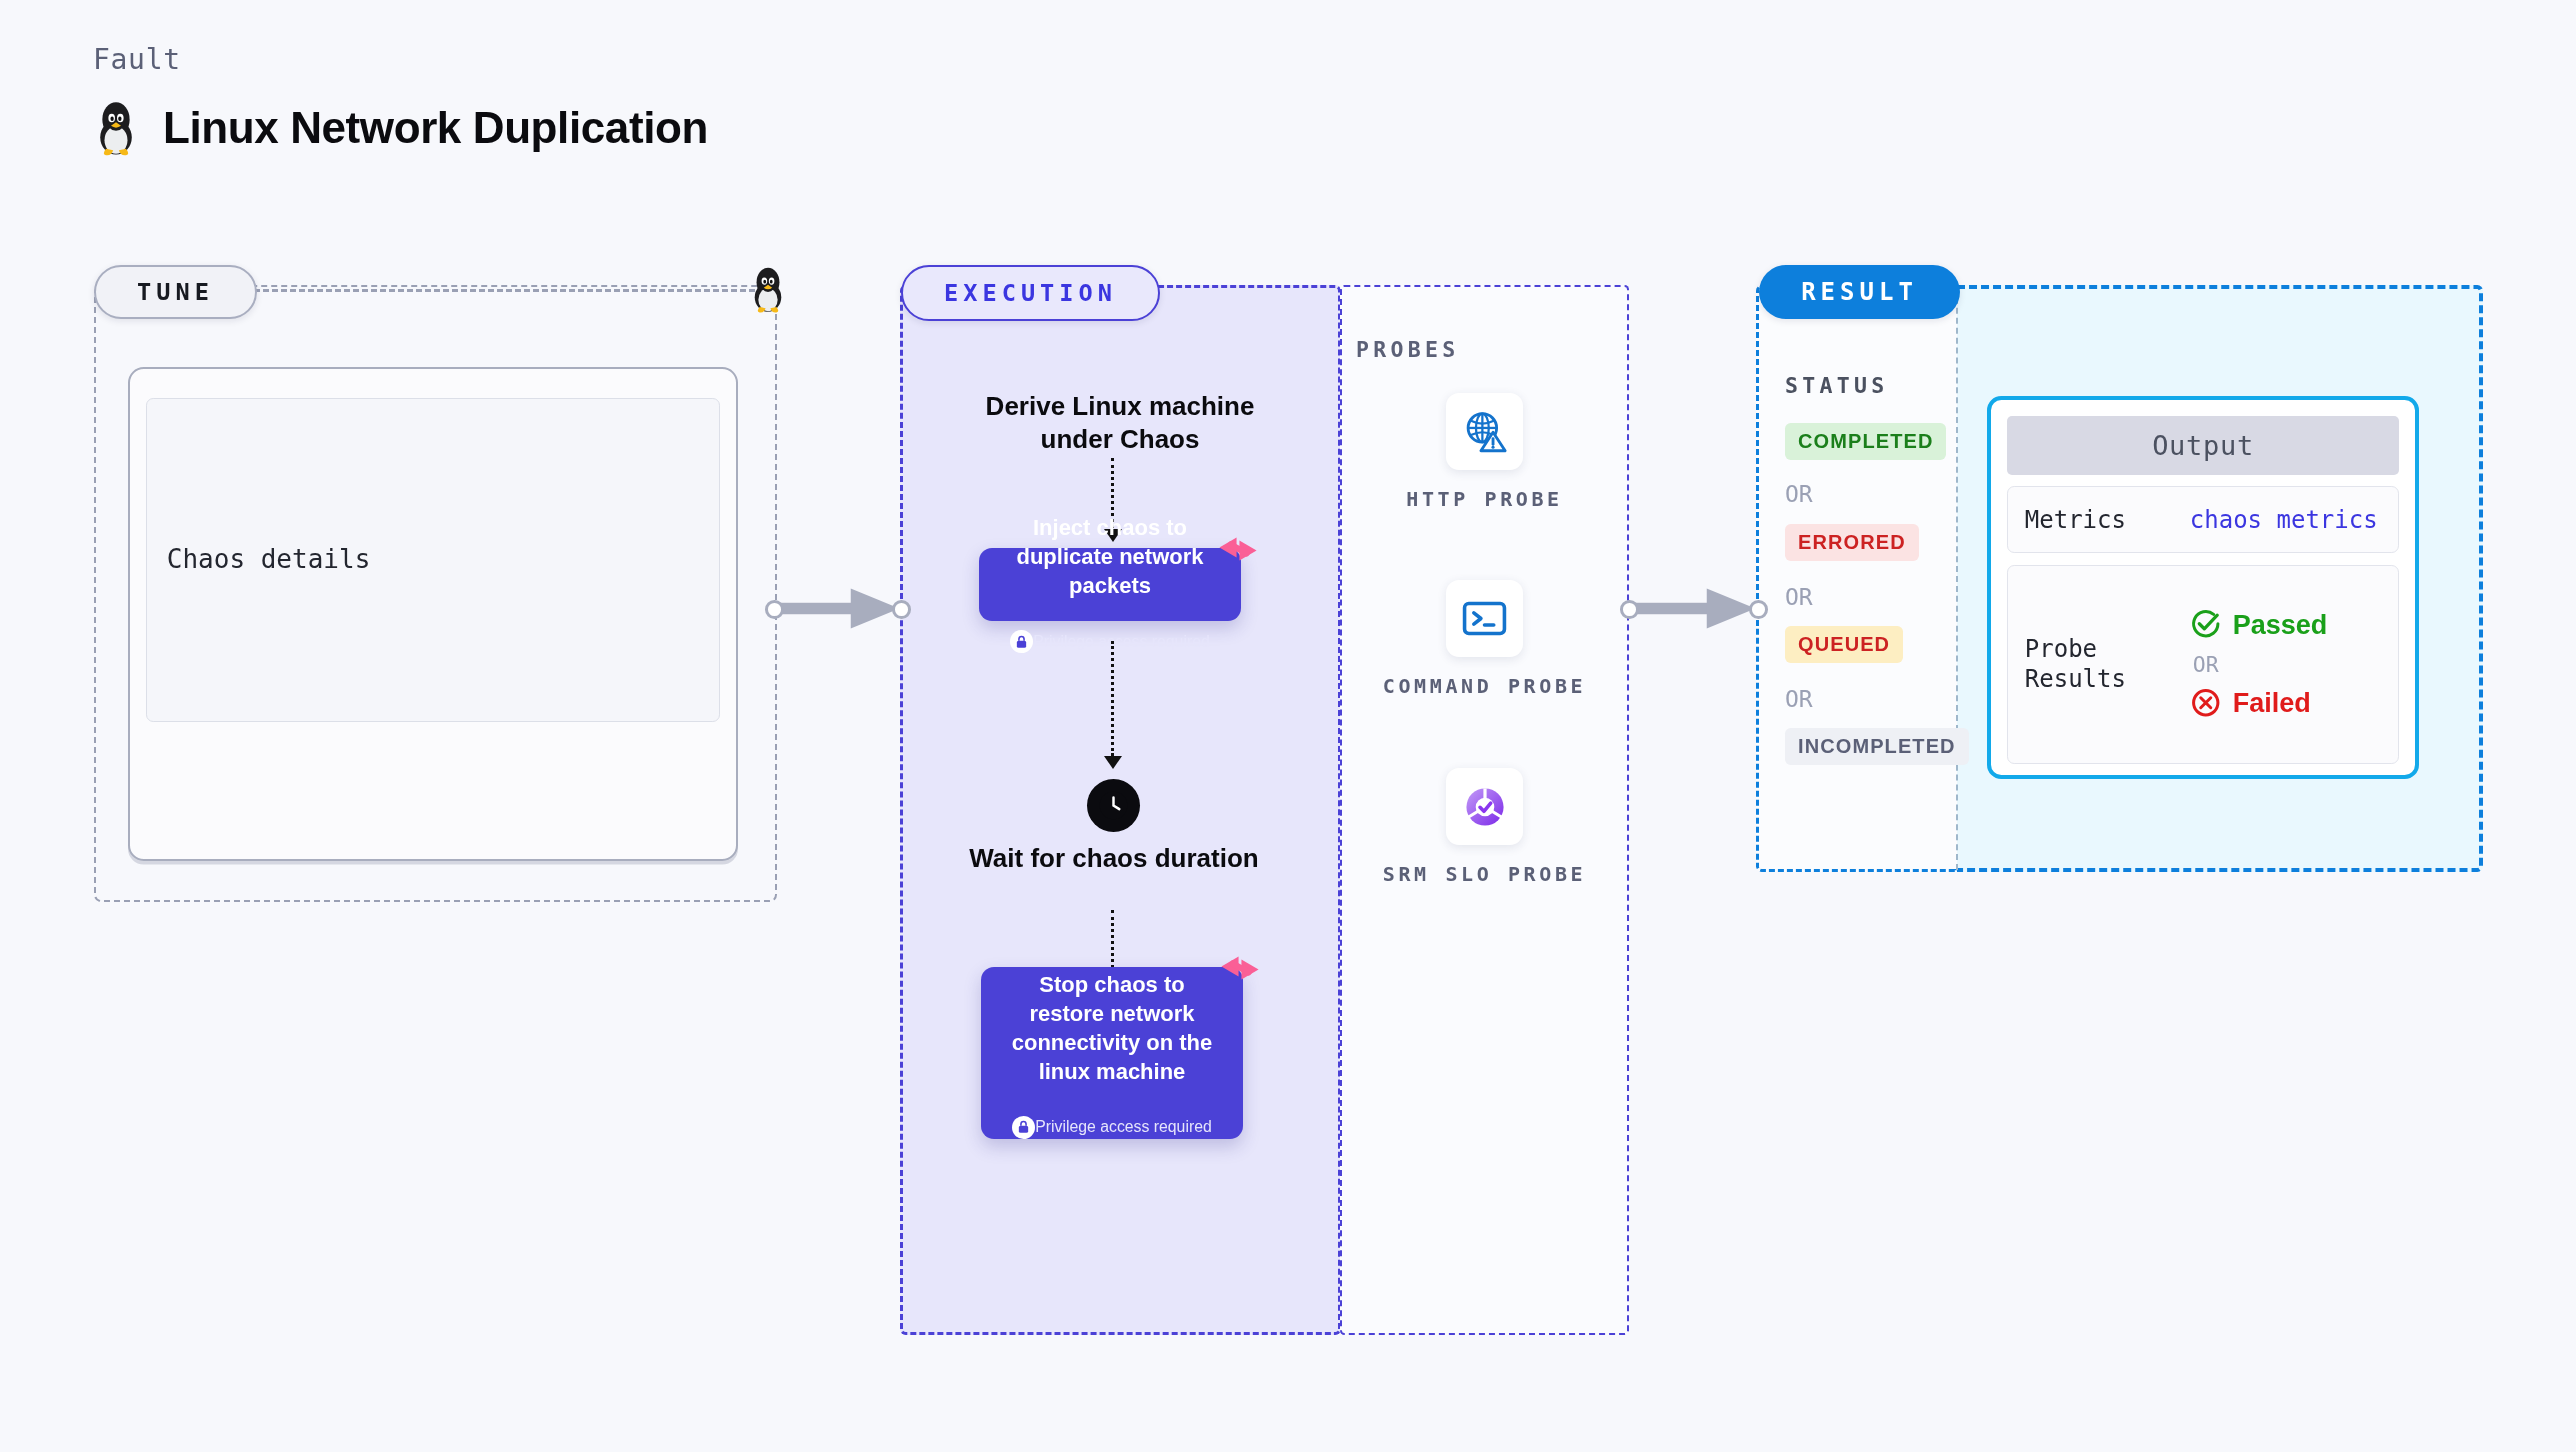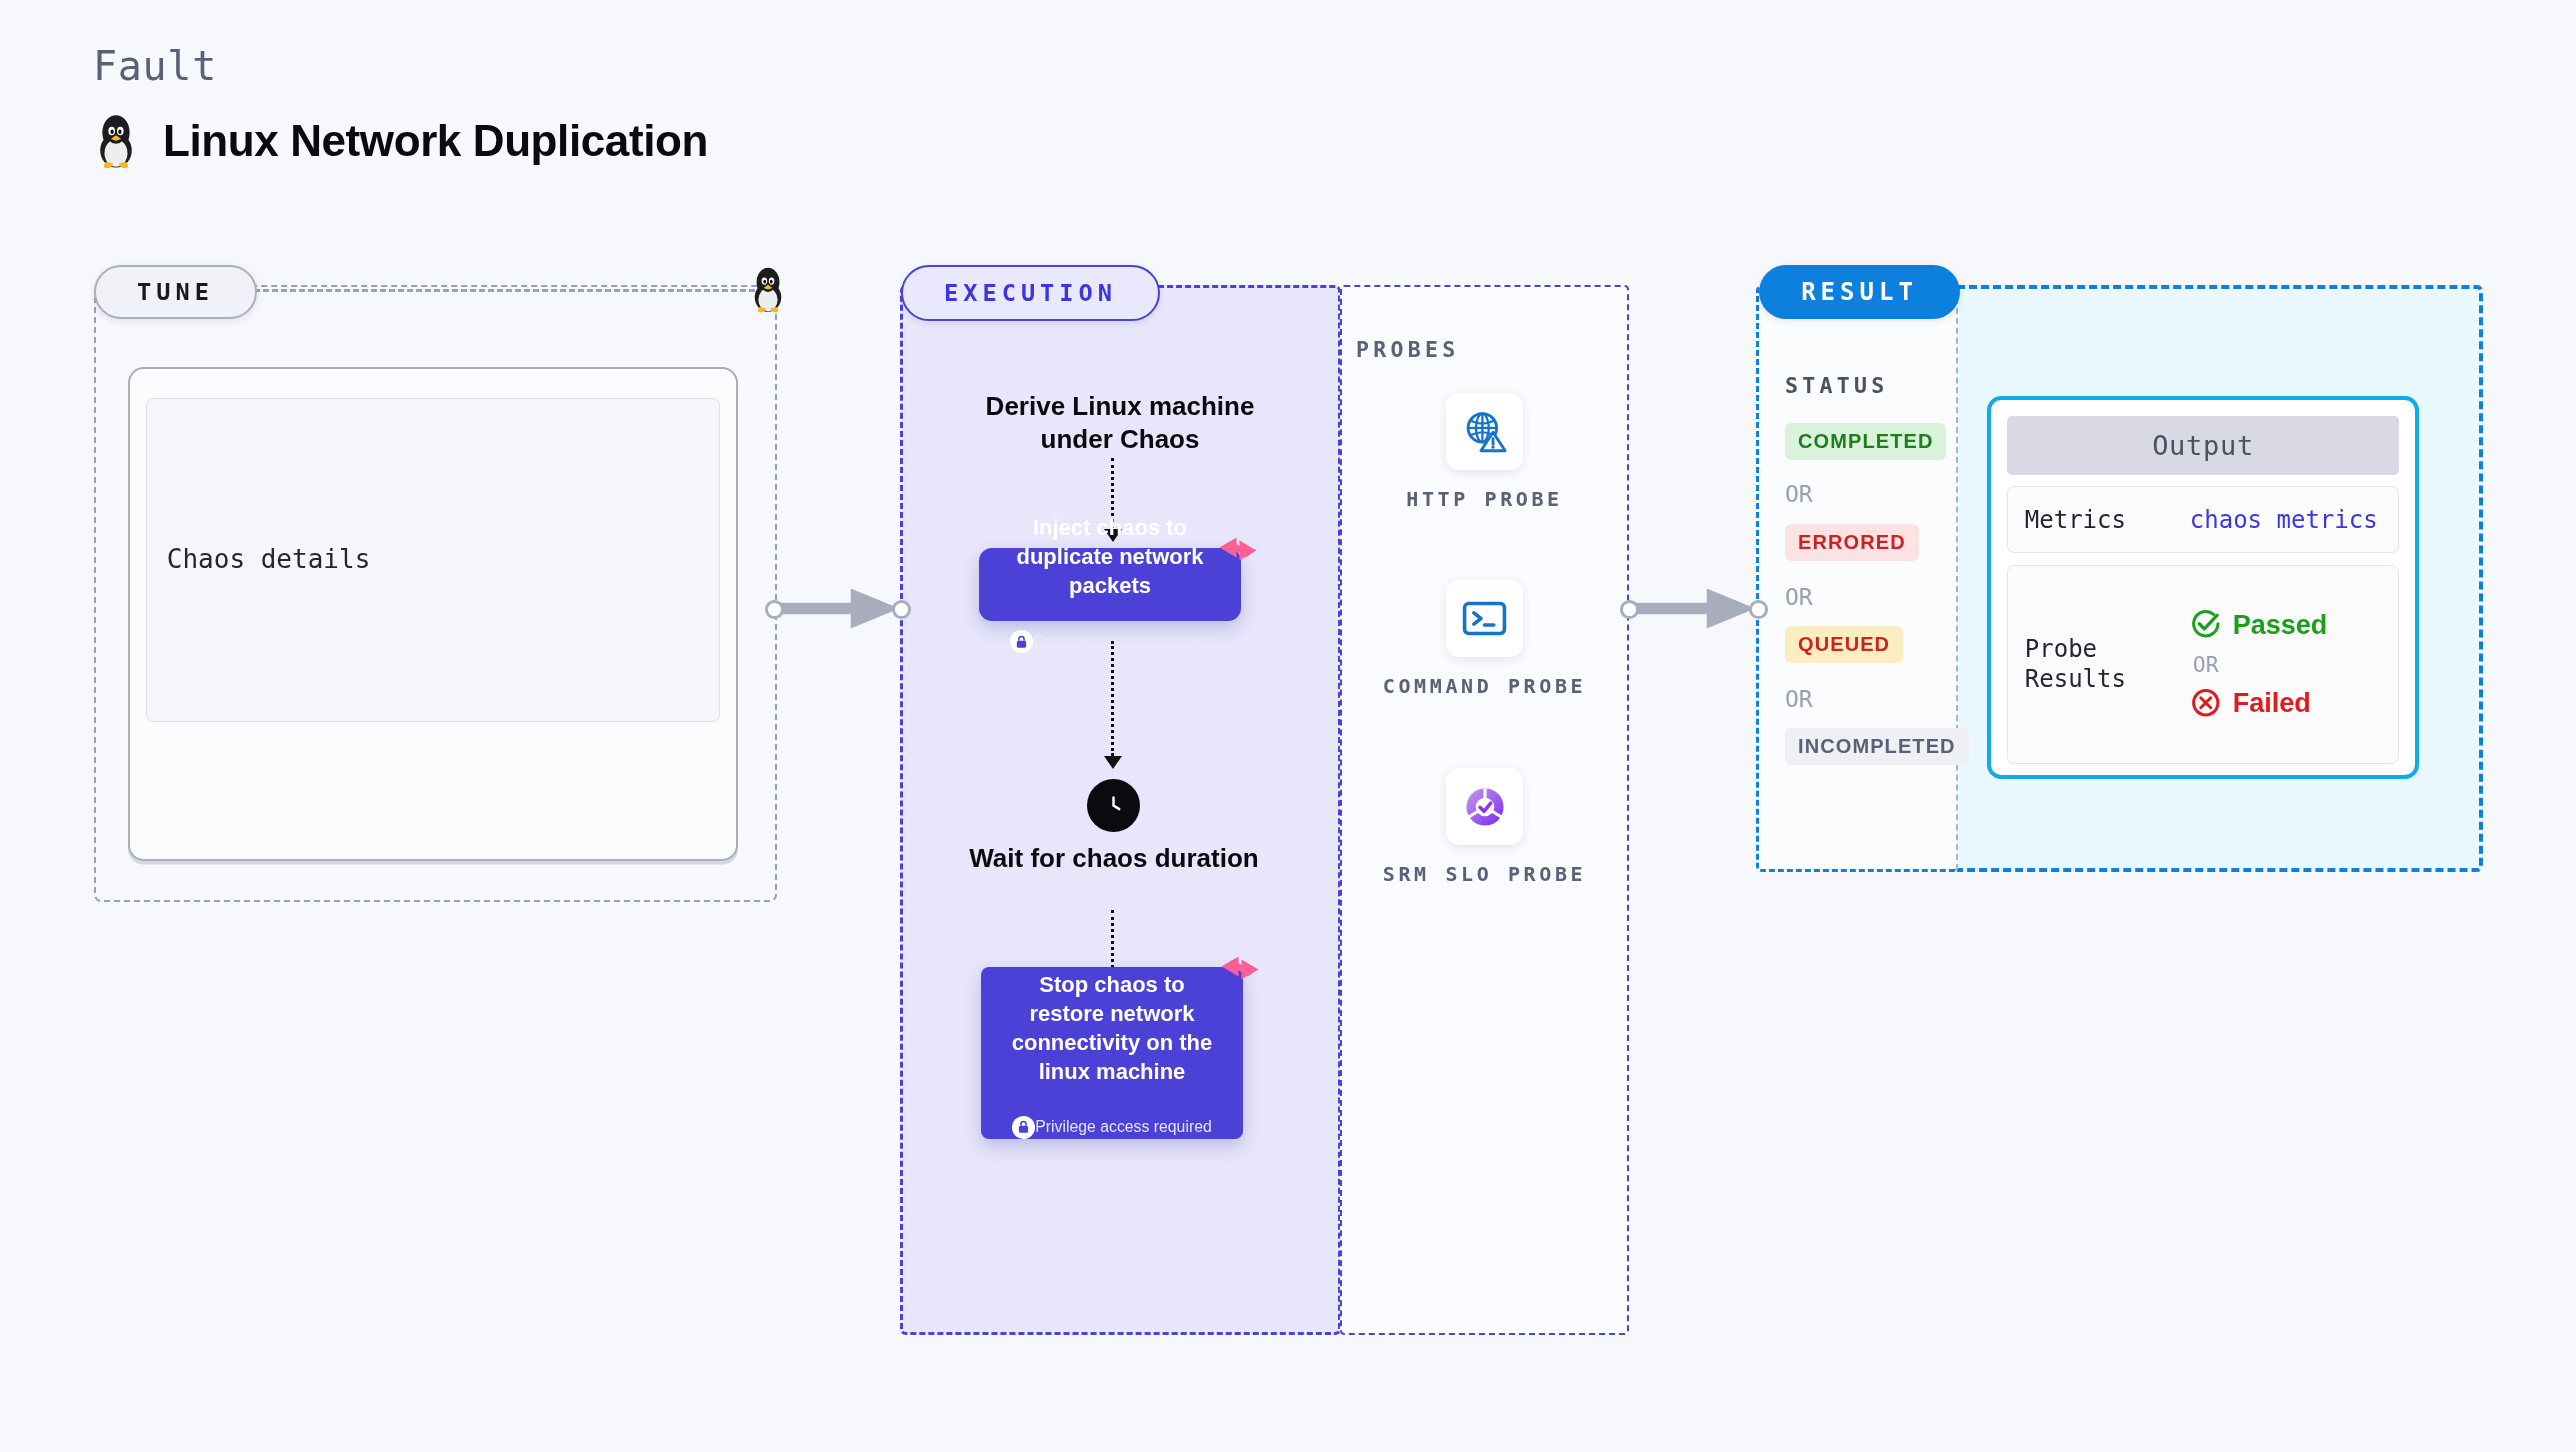--- a/index.html
+++ b/index.html
@@ -7,21 +7,21 @@
     width:2576px;height:1452px;
     background:#f7f8fc;
     font-family:"Liberation Sans",sans-serif;
     position:relative;overflow:hidden;
   }
 
   
   #header{position:absolute;left:93px;top:43px;}
   #fault-label{
     font-family:"DejaVu Sans Mono","Liberation Mono",monospace;
-    font-size:40px;color:#5b6077;letter-spacing:0.7px;
+    font-size:28px;color:#5b6077;letter-spacing:0.7px;
   }
   #title-row{display:flex;align-items:center;gap:24px;margin-top:24px;}
   #title-text{font-size:44px;font-weight:700;color:#0b0b0f;letter-spacing:-0.4px;}
 
   
   .tux{position:relative;display:block;}
   .tux svg{display:block;}
 
   
   .pill{
@@ -312,21 +312,21 @@
   <svg width="29" height="29" viewBox="0 0 40 40">
     <circle cx="20" cy="20" r="19" fill="#0b0b0f"></circle>
     <path d="M20 9 V20 L28 25" stroke="#fff" stroke-width="3.4" fill="none" stroke-linecap="round"></path>
   </svg>
 </div>
 <div class="flow-title" style="left:960px;top:842px;">Wait for chaos duration</div>
 
 <div class="dotline" style="left:1111px;top:910px;height:70px;"></div>
 <div class="dotarrow" style="left:1104px;top:980px;"></div>
 
-<div class="chaos-box" style="left:981px;top:967px;width:262px;height:172px;padding:18.6px 18.6px 15.8px;border-radius:8px;">
+<div class="chaos-box" style="left:981px;top:967px;width:262px;height:172px;padding:18.6px 18.6px 15.8px;">
   <div class="ctext">Stop chaos to restore network connectivity on the linux machine</div>
   <div class="priv">
     <span class="lock-circ">
       <svg width="13" height="14.3" viewBox="0 0 18 20">
         <rect x="2.5" y="8" width="13" height="10" rx="2.4" fill="#4b41d6"></rect>
         <path d="M5.4 8 V5.6 a3.6 3.6 0 0 1 7.2 0 V8" fill="none" stroke="#4b41d6" stroke-width="2.2"></path>
       </svg>
     </span>
     <span class="priv-txt">Privilege access required</span>
   </div>

